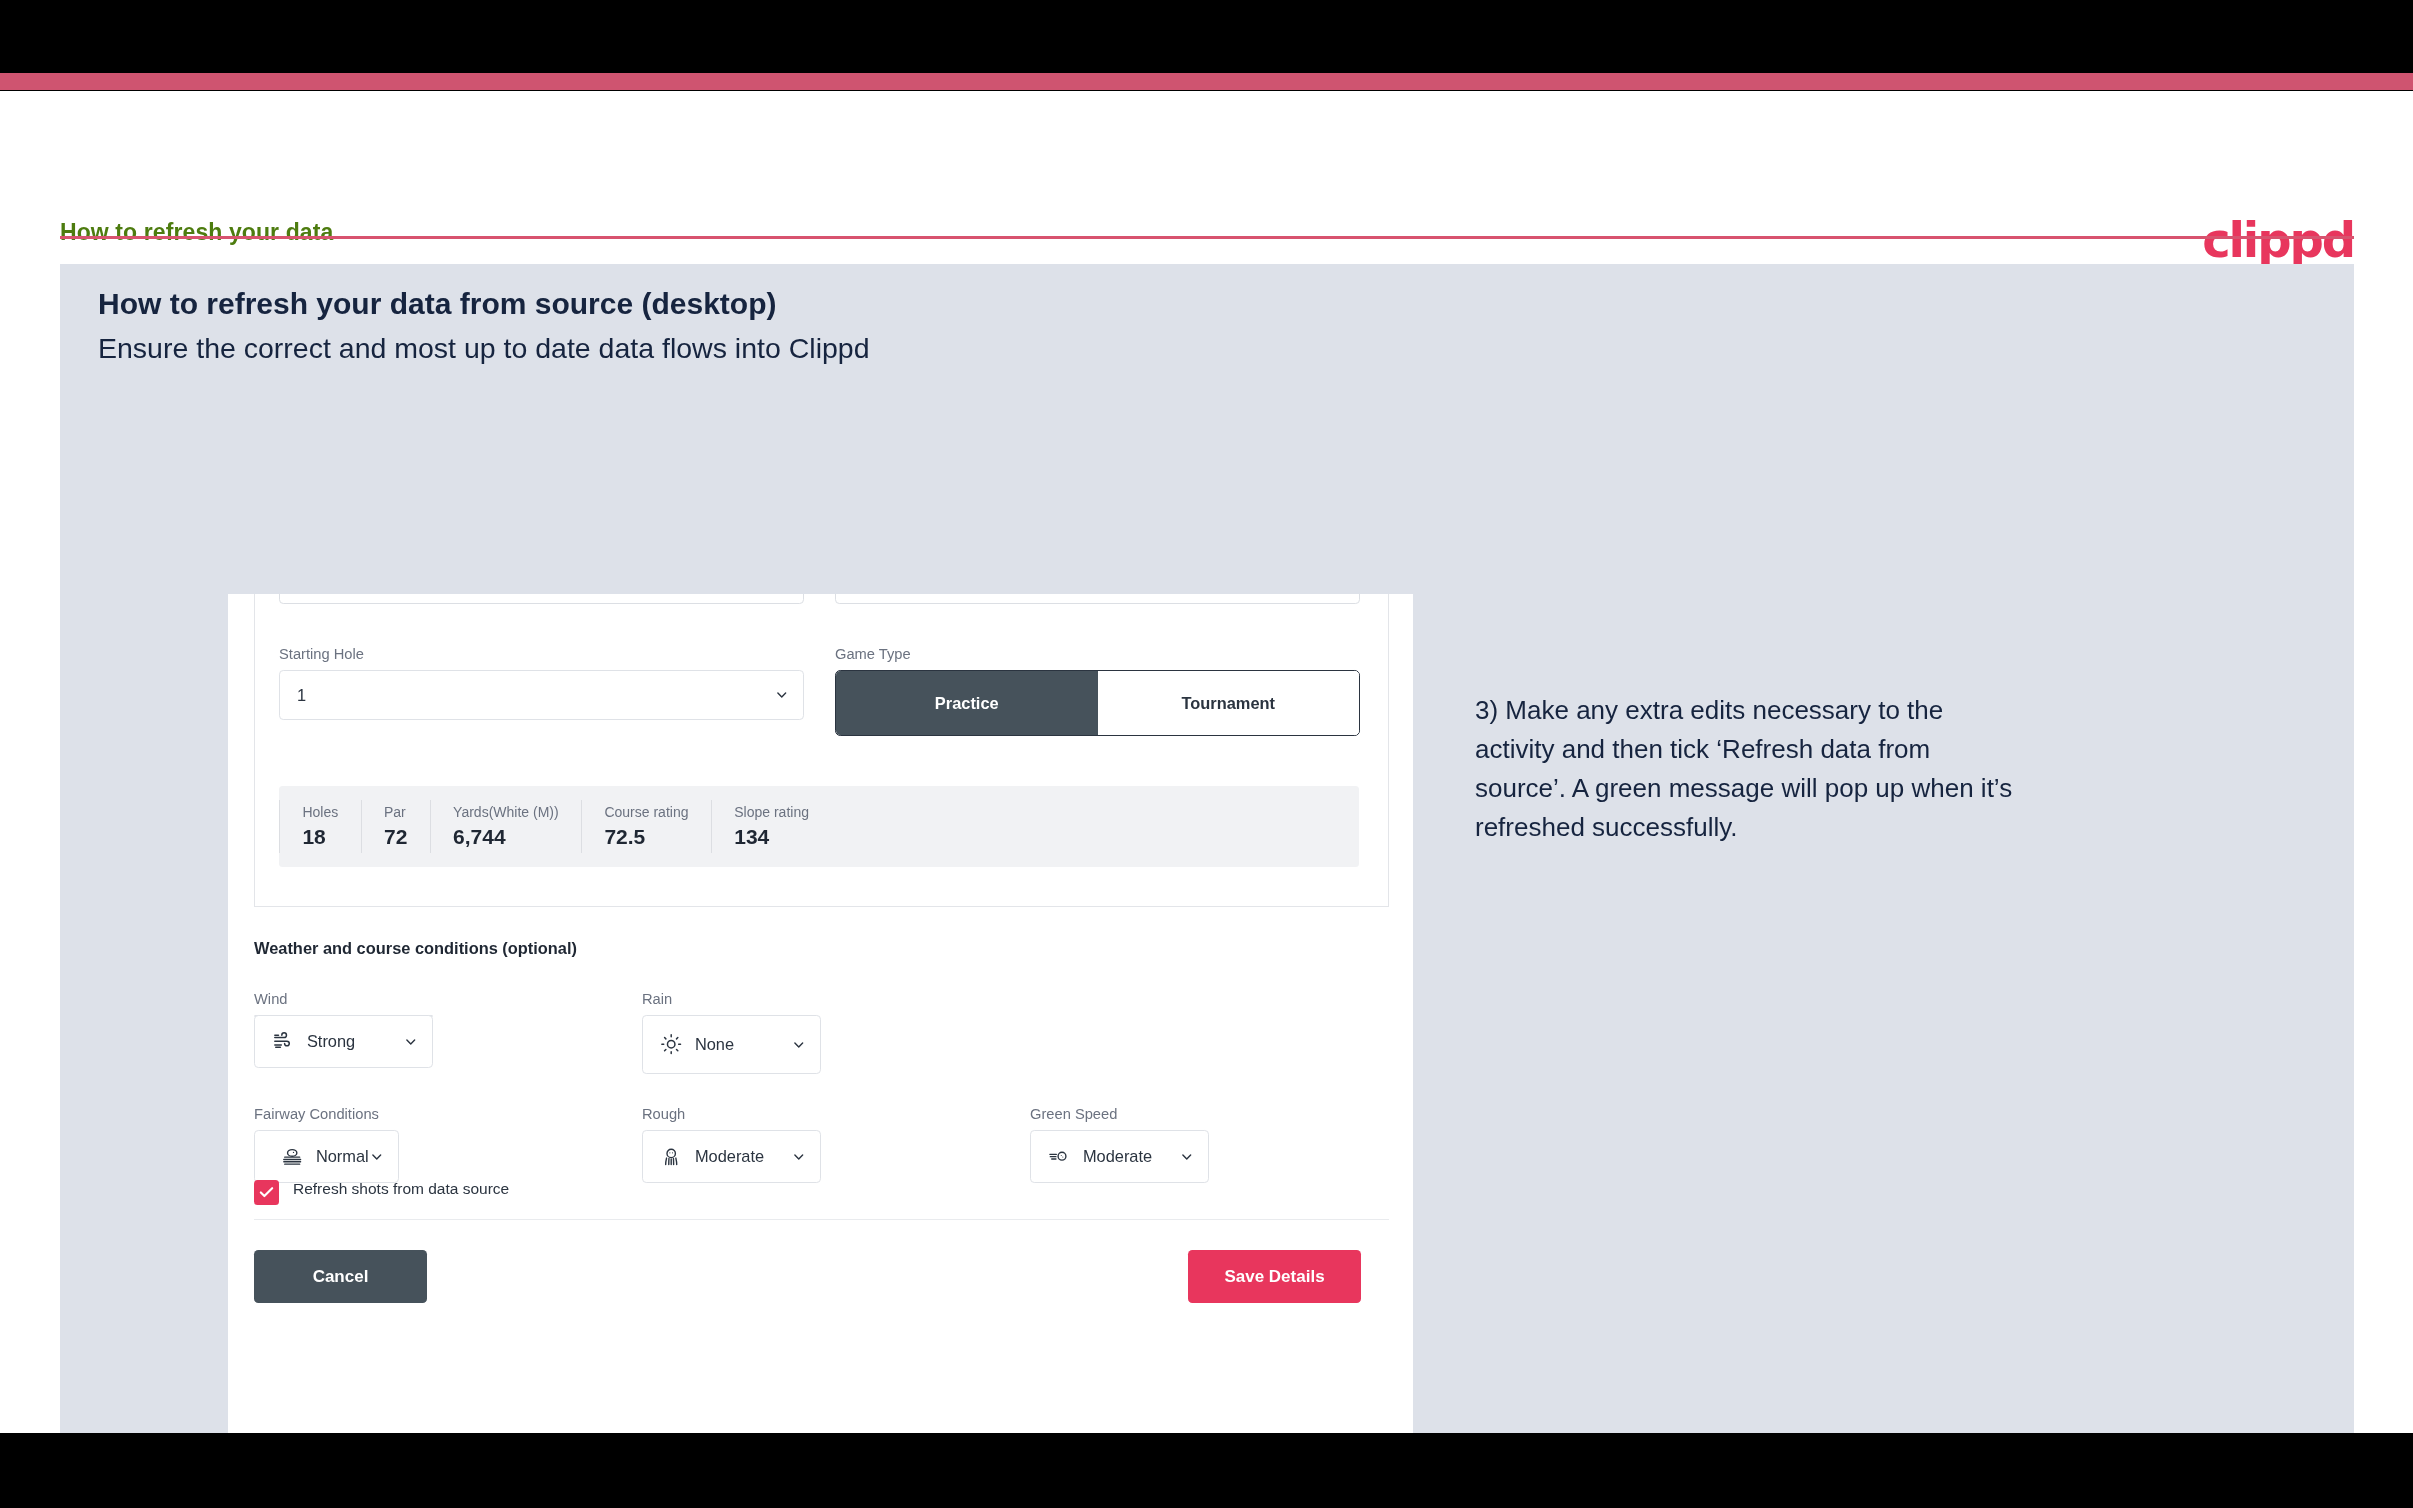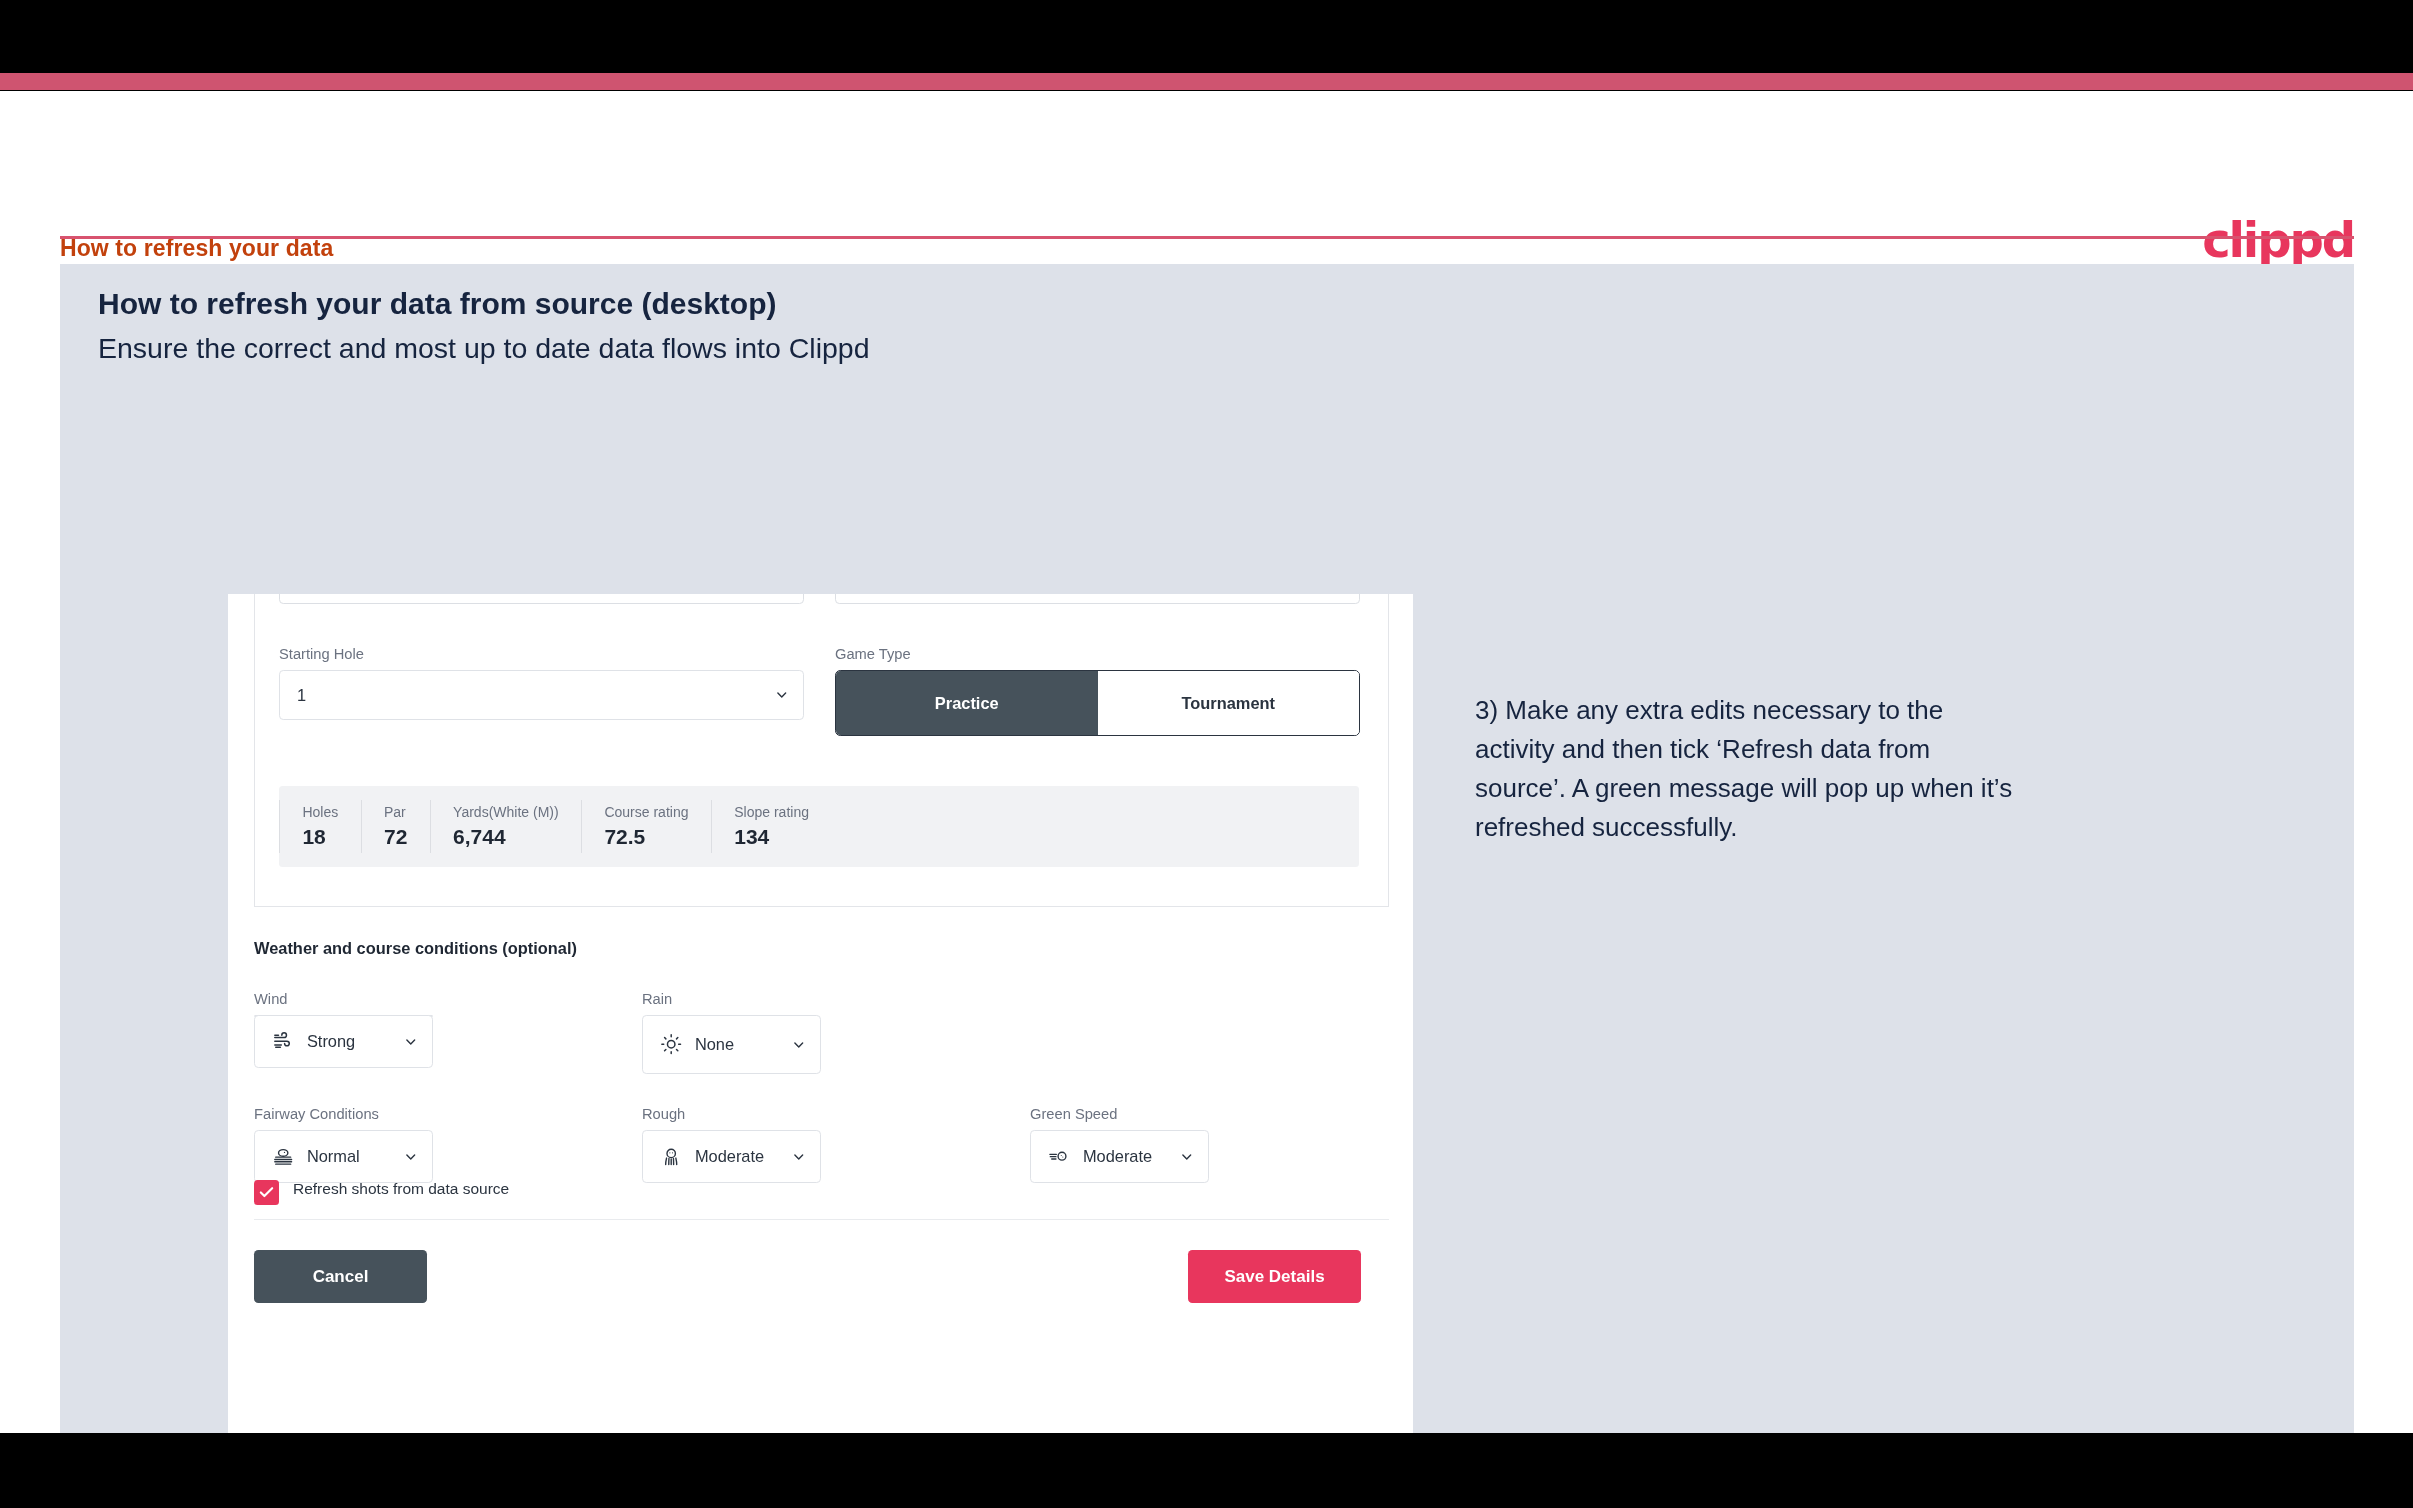--- a/index.html
+++ b/index.html
@@ -43,23 +43,22 @@
     background: #ffffff;
   }
 
   
   .page-header {
     position: absolute; left: 0; top: 0;
     width: 2413px; height: 147px;
   }
   .header-title {
     position: absolute; left: 60px; top: 128px;
-    font-size: 23px; font-weight: 700; color: #c2410c;
+    font-size: 23px; font-weight: 700; color: #4d7c0f;
     letter-spacing: 0.1px;
-    margin-top: 16px;
   }
   .brand-logo {
     position: absolute; right: 59px; top: 121px;
     font-size: 48px; font-weight: 800; color: #e8365d;
     letter-spacing: -2.1px;
     font-family: "DejaVu Sans", sans-serif;
   }
   .header-rule {
     position: absolute; left: 60px; top: 145px;
     width: 2294px; height: 2.6px; background: #d8536f;
@@ -326,21 +325,21 @@
           </span>
           <span class="select-value" style="margin-left:10.4px;">None</span>
           <span class="chev">
             <svg width="15.5" height="15.5" viewBox="0 0 24 24" fill="none" stroke="#2b3440" stroke-width="2.2" stroke-linecap="round" stroke-linejoin="round">
                 <polyline points="6 9 12 15 18 9"></polyline>
               </svg>
           </span>
         </div>
 
         <div class="field-label" style="position:absolute;left:26px;top:512px;">Fairway Conditions</div>
-        <div class="select-box" style="left:26px;top:536px;width:179px;height:53px;">
+        <div class="select-box" style="left:26px;top:536px;width:145px;height:53px;padding-left:9px;">
           <span class="icon-slot" style="margin-left:15.5px;">
             <svg width="22.4" height="22.4" viewBox="0 0 24 24" fill="none" stroke="#2b3440" stroke-width="1.5" stroke-linecap="round" stroke-linejoin="round">
               <ellipse cx="12" cy="8.5" rx="5" ry="3.5"></ellipse>
               <circle cx="13.4" cy="8" r="0.7" fill="#2b3440" stroke="none"></circle>
               <path d="M4 13h16M3 15.5h18M3 18h18M4 20.5h16"></path>
             </svg>
           </span>
           <span class="select-value" style="margin-left:10.4px;">Normal</span>
           <span class="chev">
             <svg width="15.5" height="15.5" viewBox="0 0 24 24" fill="none" stroke="#2b3440" stroke-width="2.2" stroke-linecap="round" stroke-linejoin="round">

